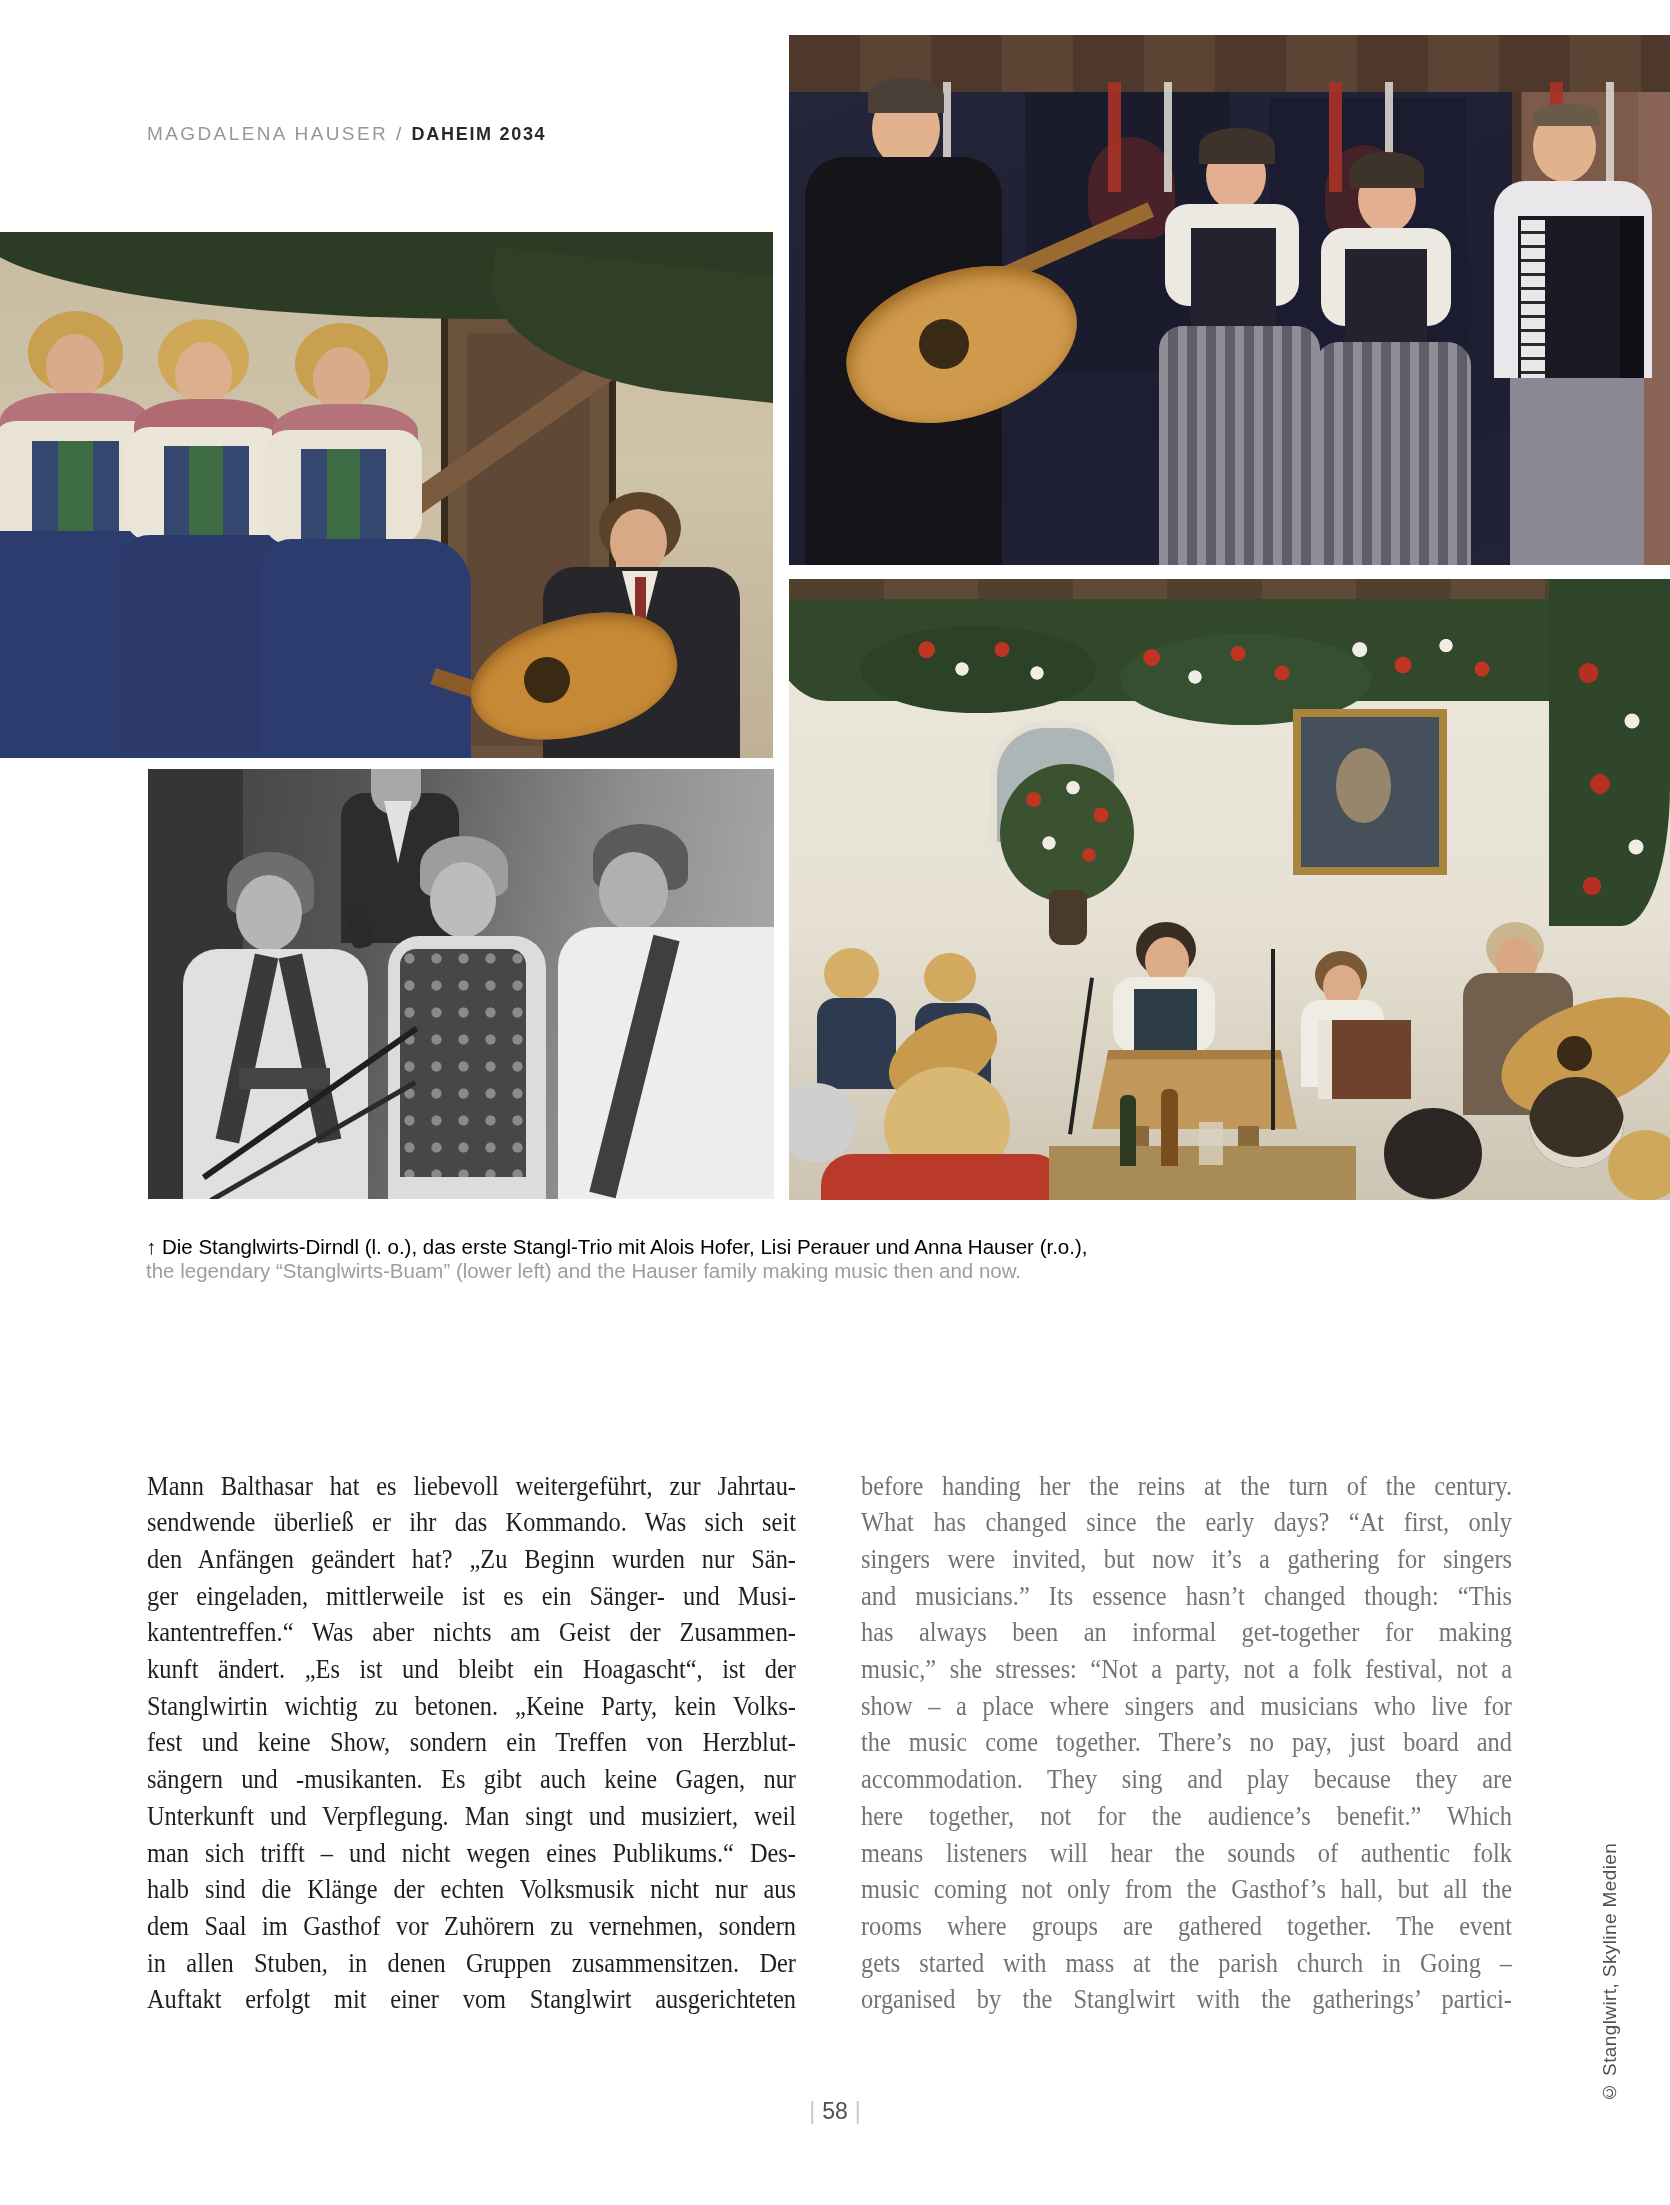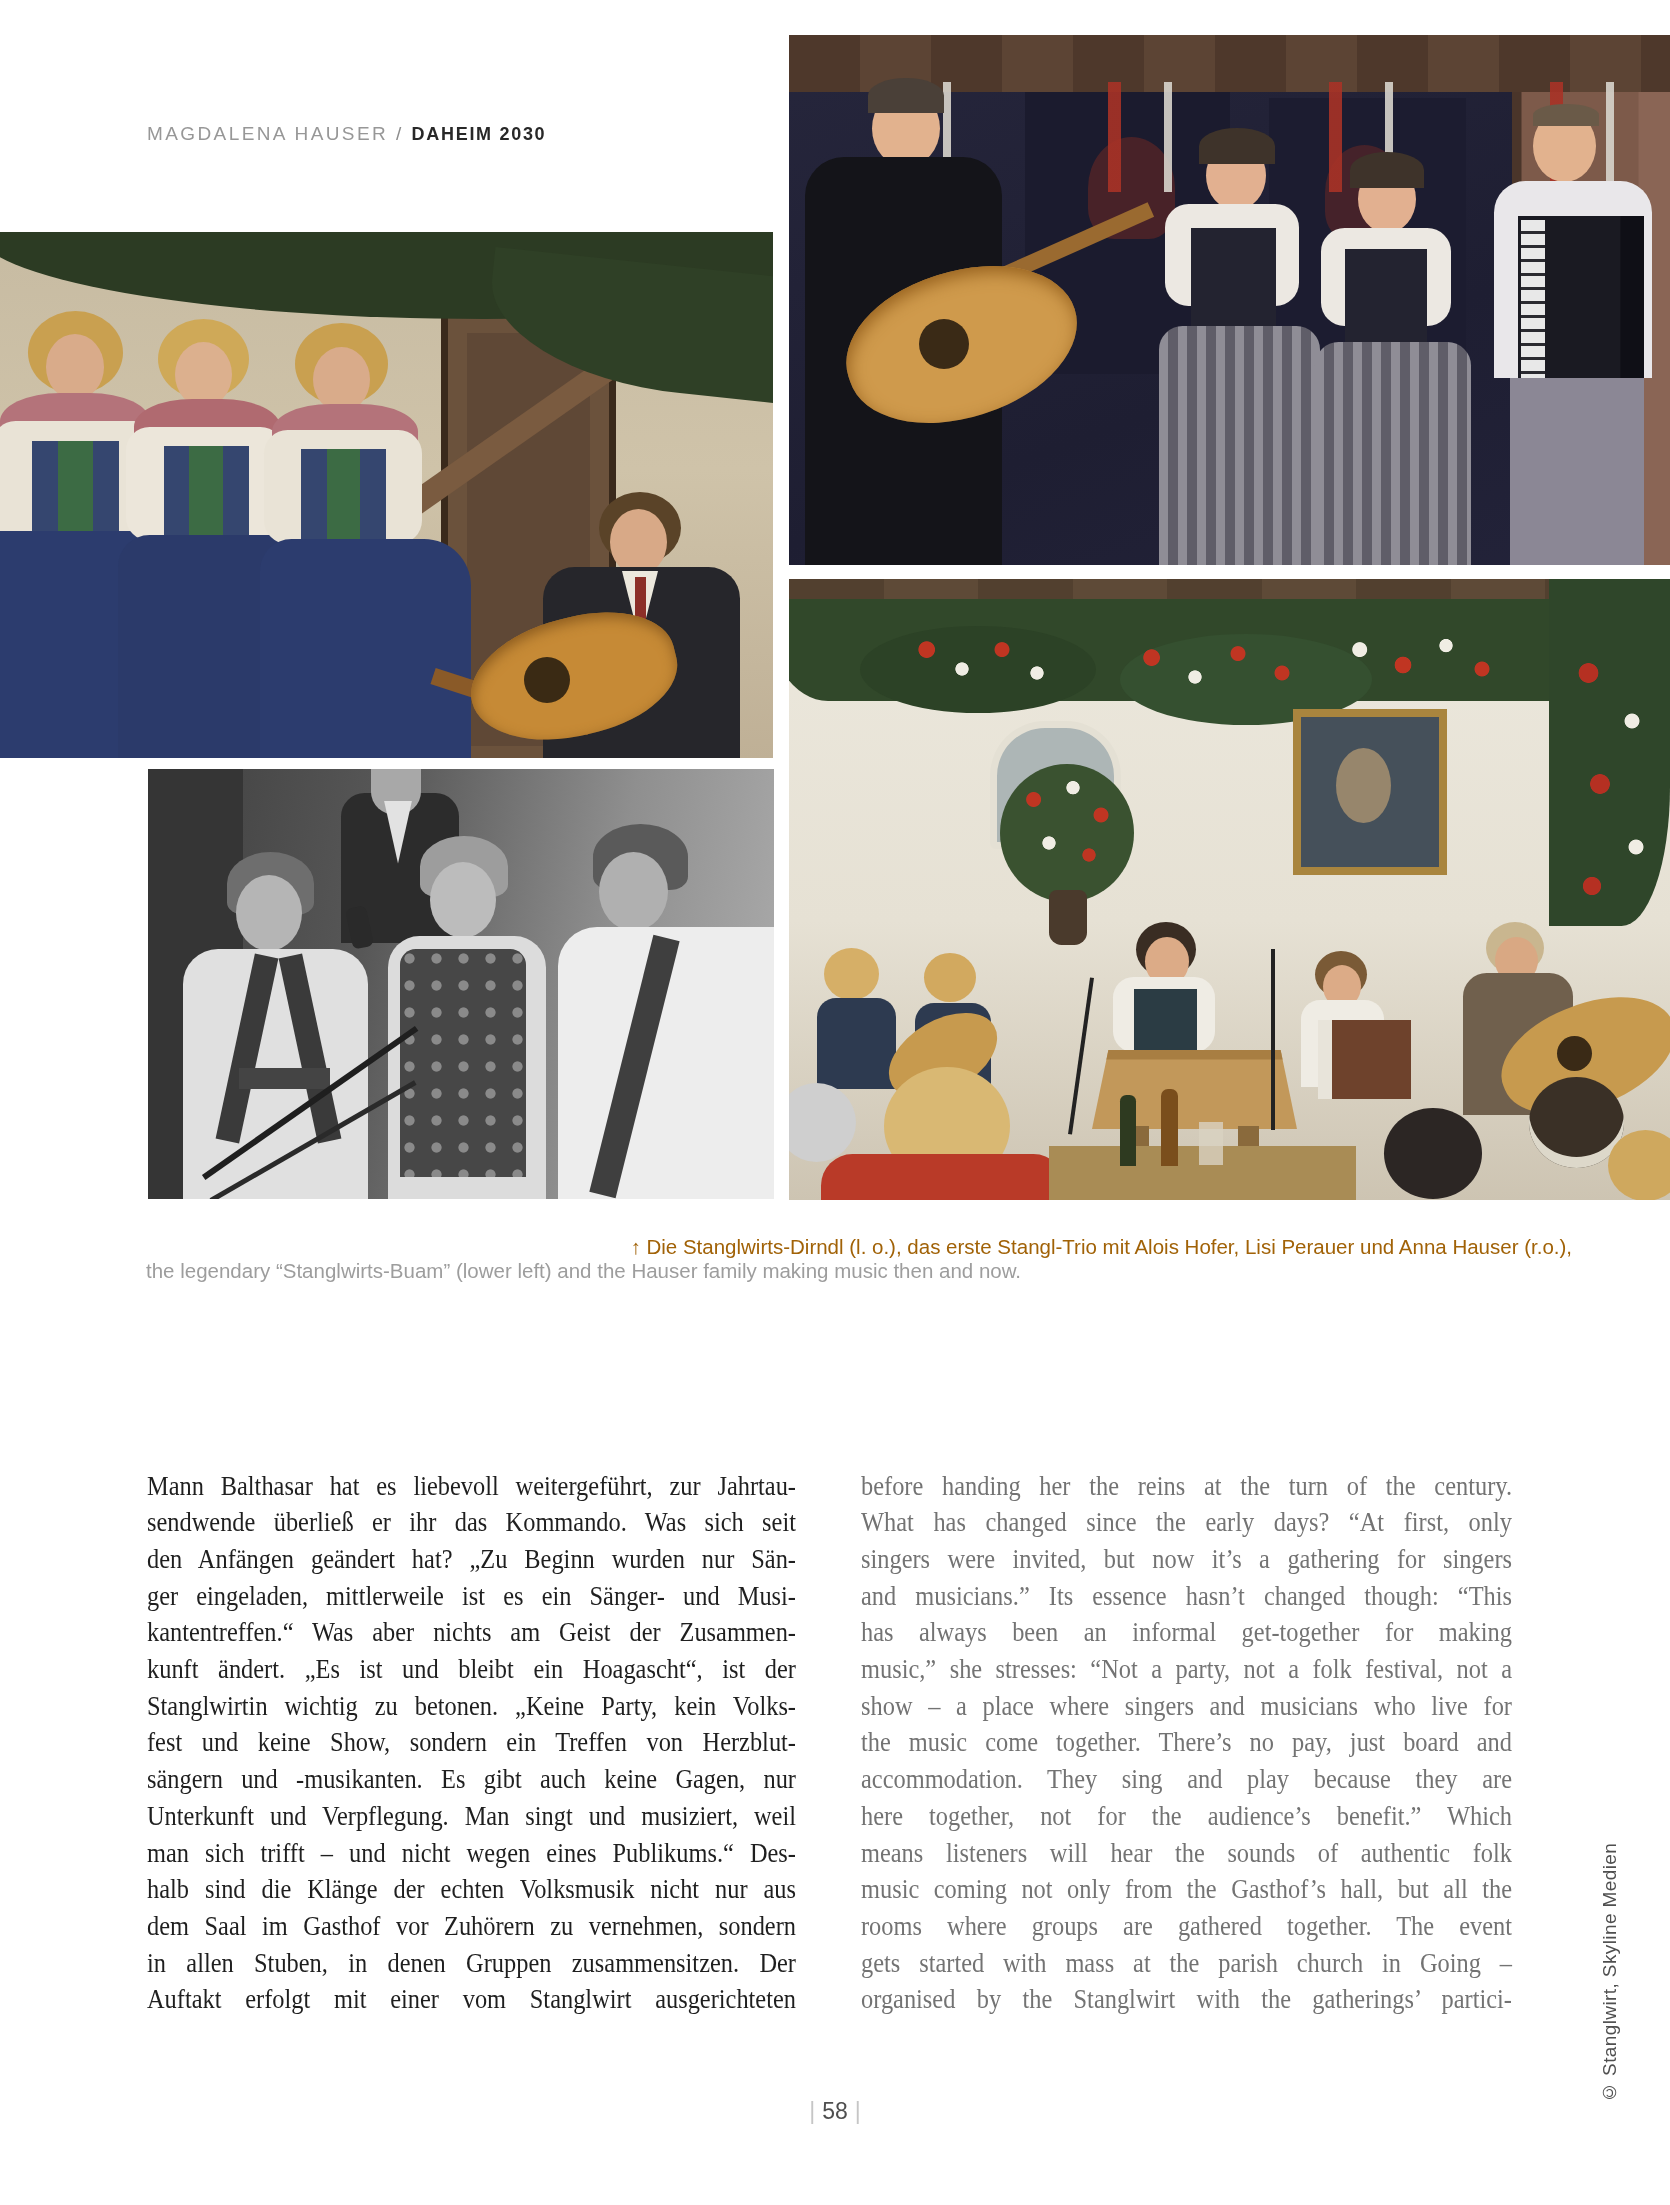--- a/index.html
+++ b/index.html
@@ -15,21 +15,21 @@
   .kicker .mag{color:#282828;font-weight:700;letter-spacing:1.7px;font-size:18px;}
 
   
   #photo-tl{left:0;top:232px;width:773px;height:526px;background:linear-gradient(180deg,#c7bba2,#cfc3a9 45%,#bfb096);}
   #photo-tr{left:789px;top:35px;width:881px;height:530px;background:linear-gradient(160deg,#26263c,#1e1e32 60%,#23233a);}
   #photo-bl{left:148px;top:769px;width:626px;height:430px;background:linear-gradient(100deg,#3f3f3f,#575757 35%,#8f8f8f 70%,#adadad);}
   #photo-br{left:789px;top:579px;width:881px;height:621px;background:linear-gradient(180deg,#ece8dd,#e6e1d4 55%,#cdc4b2);}
 
   
   .caption{position:absolute;left:146px;top:1235px;width:1426px;font-size:20.5px;line-height:24.4px;}
-  .caption .de{color:#a16207;text-align:right;}
+  .caption .de{color:#000000;}
   .caption .en{color:#9d9d9d;}
 
   
   .col{position:absolute;top:1467px;width:649px;font-family:"Liberation Serif",serif;
        font-size:24.4px;line-height:32px;transform:scaleY(1.147);transform-origin:0 0;}
   .col-left{left:147px;color:#1f1f1f;}
   .col-right{left:861px;width:651px;color:#737373;}
   .bline{text-align:justify;text-align-last:justify;height:32px;white-space:nowrap;}
 
   
@@ -39,21 +39,21 @@
   
   .pageno{position:absolute;left:0;top:2098px;width:1670px;text-align:center;font-size:23px;color:#4f4f4f;}
   .pageno .bar{color:#c6c6c6;font-weight:300;padding:0 7px;}
 </style>
 </head>
 <body>
 
 <div class="page">
 
   <div class="kicker">
-    <span>MAGDALENA HAUSER</span><span class="sep">/</span><span class="mag">DAHEIM 2030</span>
+    <span>MAGDALENA HAUSER</span><span class="sep">/</span><span class="mag">DAHEIM 2034</span>
   </div>
 
   <div class="ph" id="photo-tl">
     <div class="abs" style="left:441px;top:75px;width:161px;height:451px;background:#5f4836;border:7.9px solid #3a2a1c;box-shadow:inset 0 0 0 19px #6b523c;"></div>
     <div class="abs" style="left:339px;top:197px;width:331px;height:23.6px;background:#7a5b40;transform:rotate(-35deg);"></div>
     <div class="abs" style="left:-23.6px;top:-31.5px;width:835px;height:118px;background:#2c3b23;border-radius:0 0 45% 70%/0 0 55px 102px;"></div>
     <div class="abs" style="left:488px;top:31.5px;width:331px;height:126px;background:#2f4026;border-radius:0 0 0 60%/0 0 0 95px;transform:rotate(6deg);"></div>
 
     <div class="abs" style="left:27.6px;top:79px;width:95px;height:83px;background:#c9a050;border-radius:50%;"></div>
     <div class="abs" style="left:46px;top:102px;width:58px;height:66px;background:#d9ab8a;border-radius:50%;"></div>

